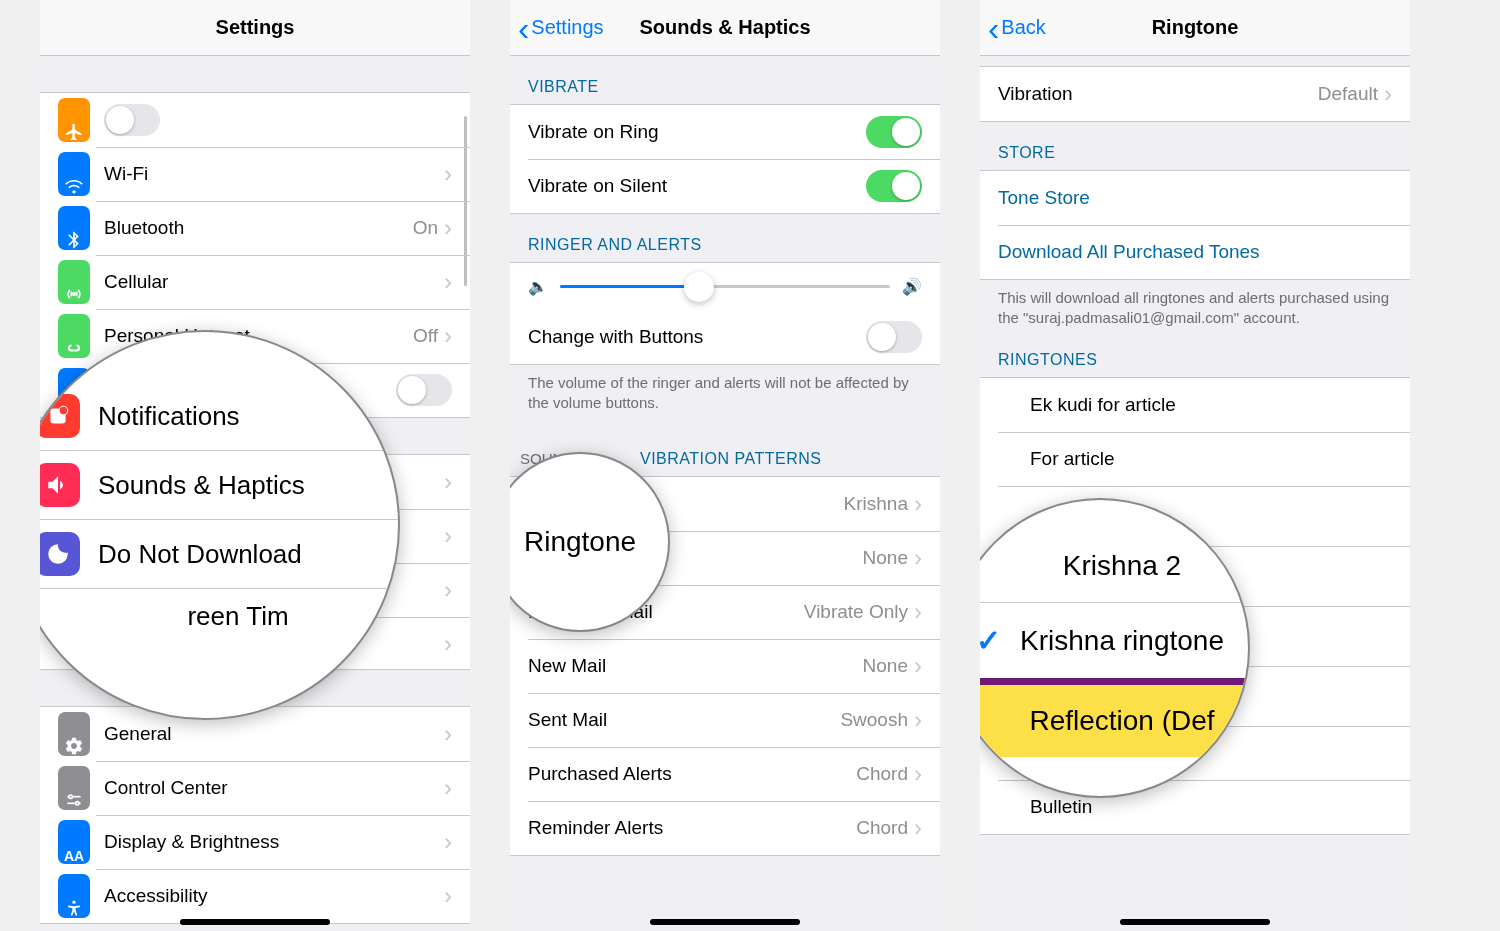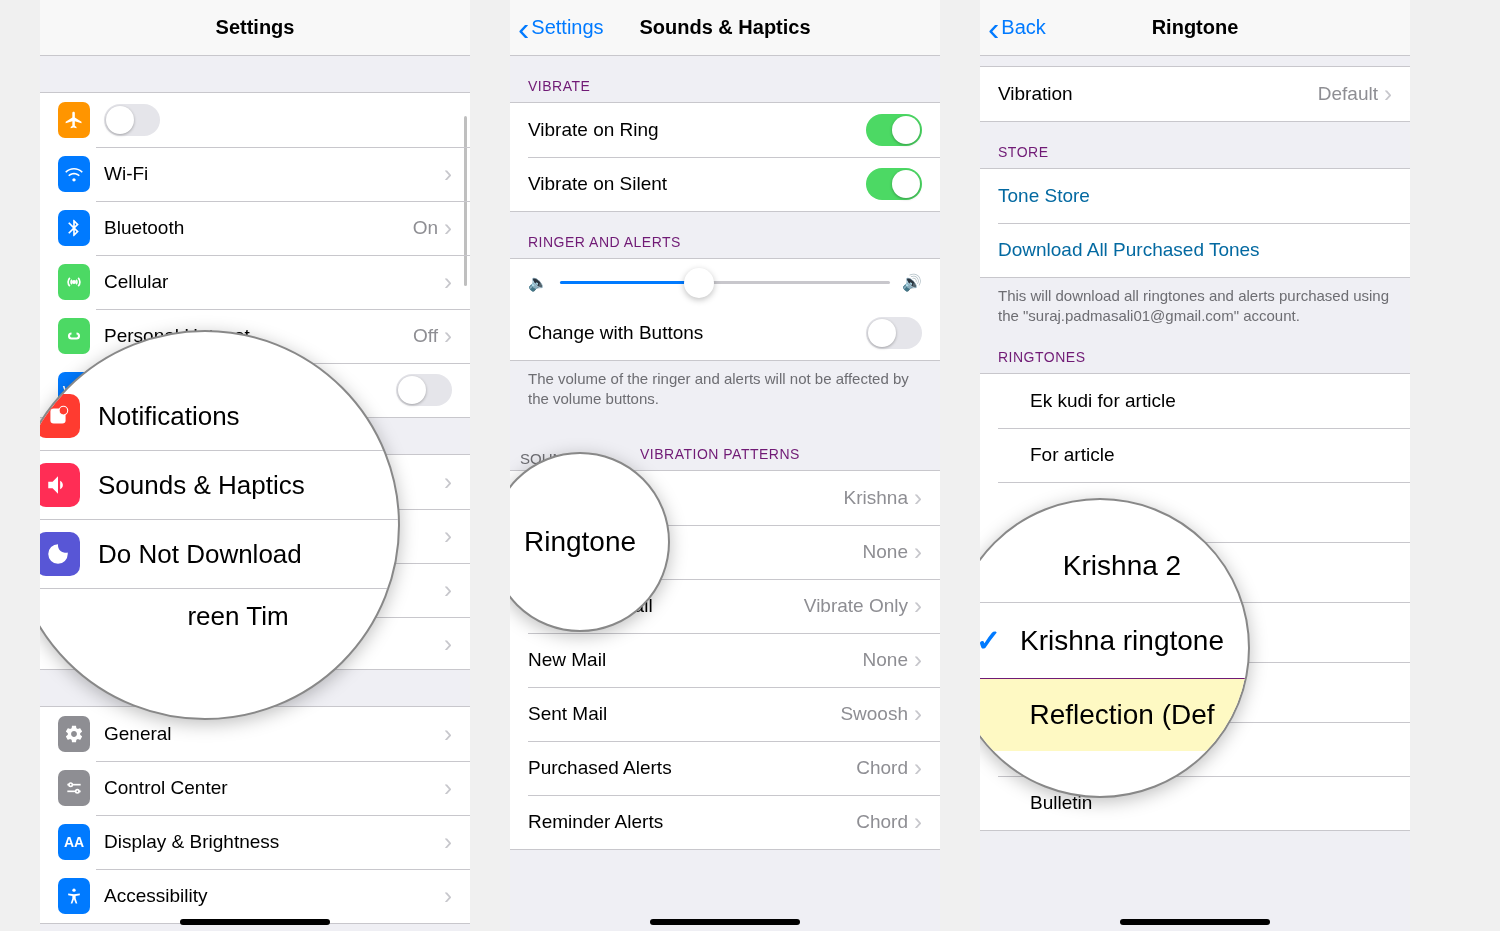--- a/index.html
+++ b/index.html
@@ -48,22 +48,22 @@
     line-height: 1;
     font-weight: 300;
     margin-right: 2px;
   }
   .content {
     height: calc(100% - 56px);
     overflow: hidden;
     position: relative;
   }
   .group-header {
-    font-size: 14px;
-    color: #701a75;
+    font-size: 16px;
+    color: #0369a1;
     padding: 22px 18px 8px;
     text-transform: uppercase;
     letter-spacing: 0.5px;
   }
   .group-footer {
     font-size: 15px;
     color: #6d6d72;
     padding: 8px 18px 14px;
     line-height: 1.35;
   }
@@ -89,25 +89,25 @@
     right: 0;
     height: 1px;
     background: #c8c7cc;
   }
   .cell.no-icon-sep + .cell::before,
   .cell.no-icon-sep::before {
     left: 18px;
   }
   .icon {
     width: 32px;
-    height: 36px;
+    height: 44px;
     border-radius: 7px;
     margin-right: 14px;
     display: flex;
-    align-items: center;
+    align-items: flex-end;
     justify-content: center;
     color: #fff;
     flex-shrink: 0;
   }
   .icon svg { width: 20px; height: 20px; }
   .label { flex: 1; }
   .value { color: #8e8e93; font-size: 19px; margin-right: 6px; }
   .chevron { color: #c7c7cc; font-size: 24px; font-weight: 300; }
   .switch {
     width: 56px; height: 32px; border-radius: 16px;
@@ -507,20 +507,20 @@
   <div class="mag mag3" style="left:-30px; top:498px; width:300px; height:300px">
     <div class="mag-inner" style="padding-top:30px">
       <div class="mag-cell">
         <span class="check3"></span>
         <span>Krishna 2</span>
       </div>
       <div class="mag-cell">
         <span class="check3">✓</span>
         <span>Krishna ringtone</span>
       </div>
-      <div class="mag-cell" style="background:#fef9c3;border-top:1px solid #701a75">
+      <div class="mag-cell" style="background:#fde047;border-top:7px solid #701a75">
         <span class="check3"></span>
         <span>Reflection (Def</span>
       </div>
     </div>
   </div>
   <div class="home-ind"></div>
 </div>
 
 </body></html>

